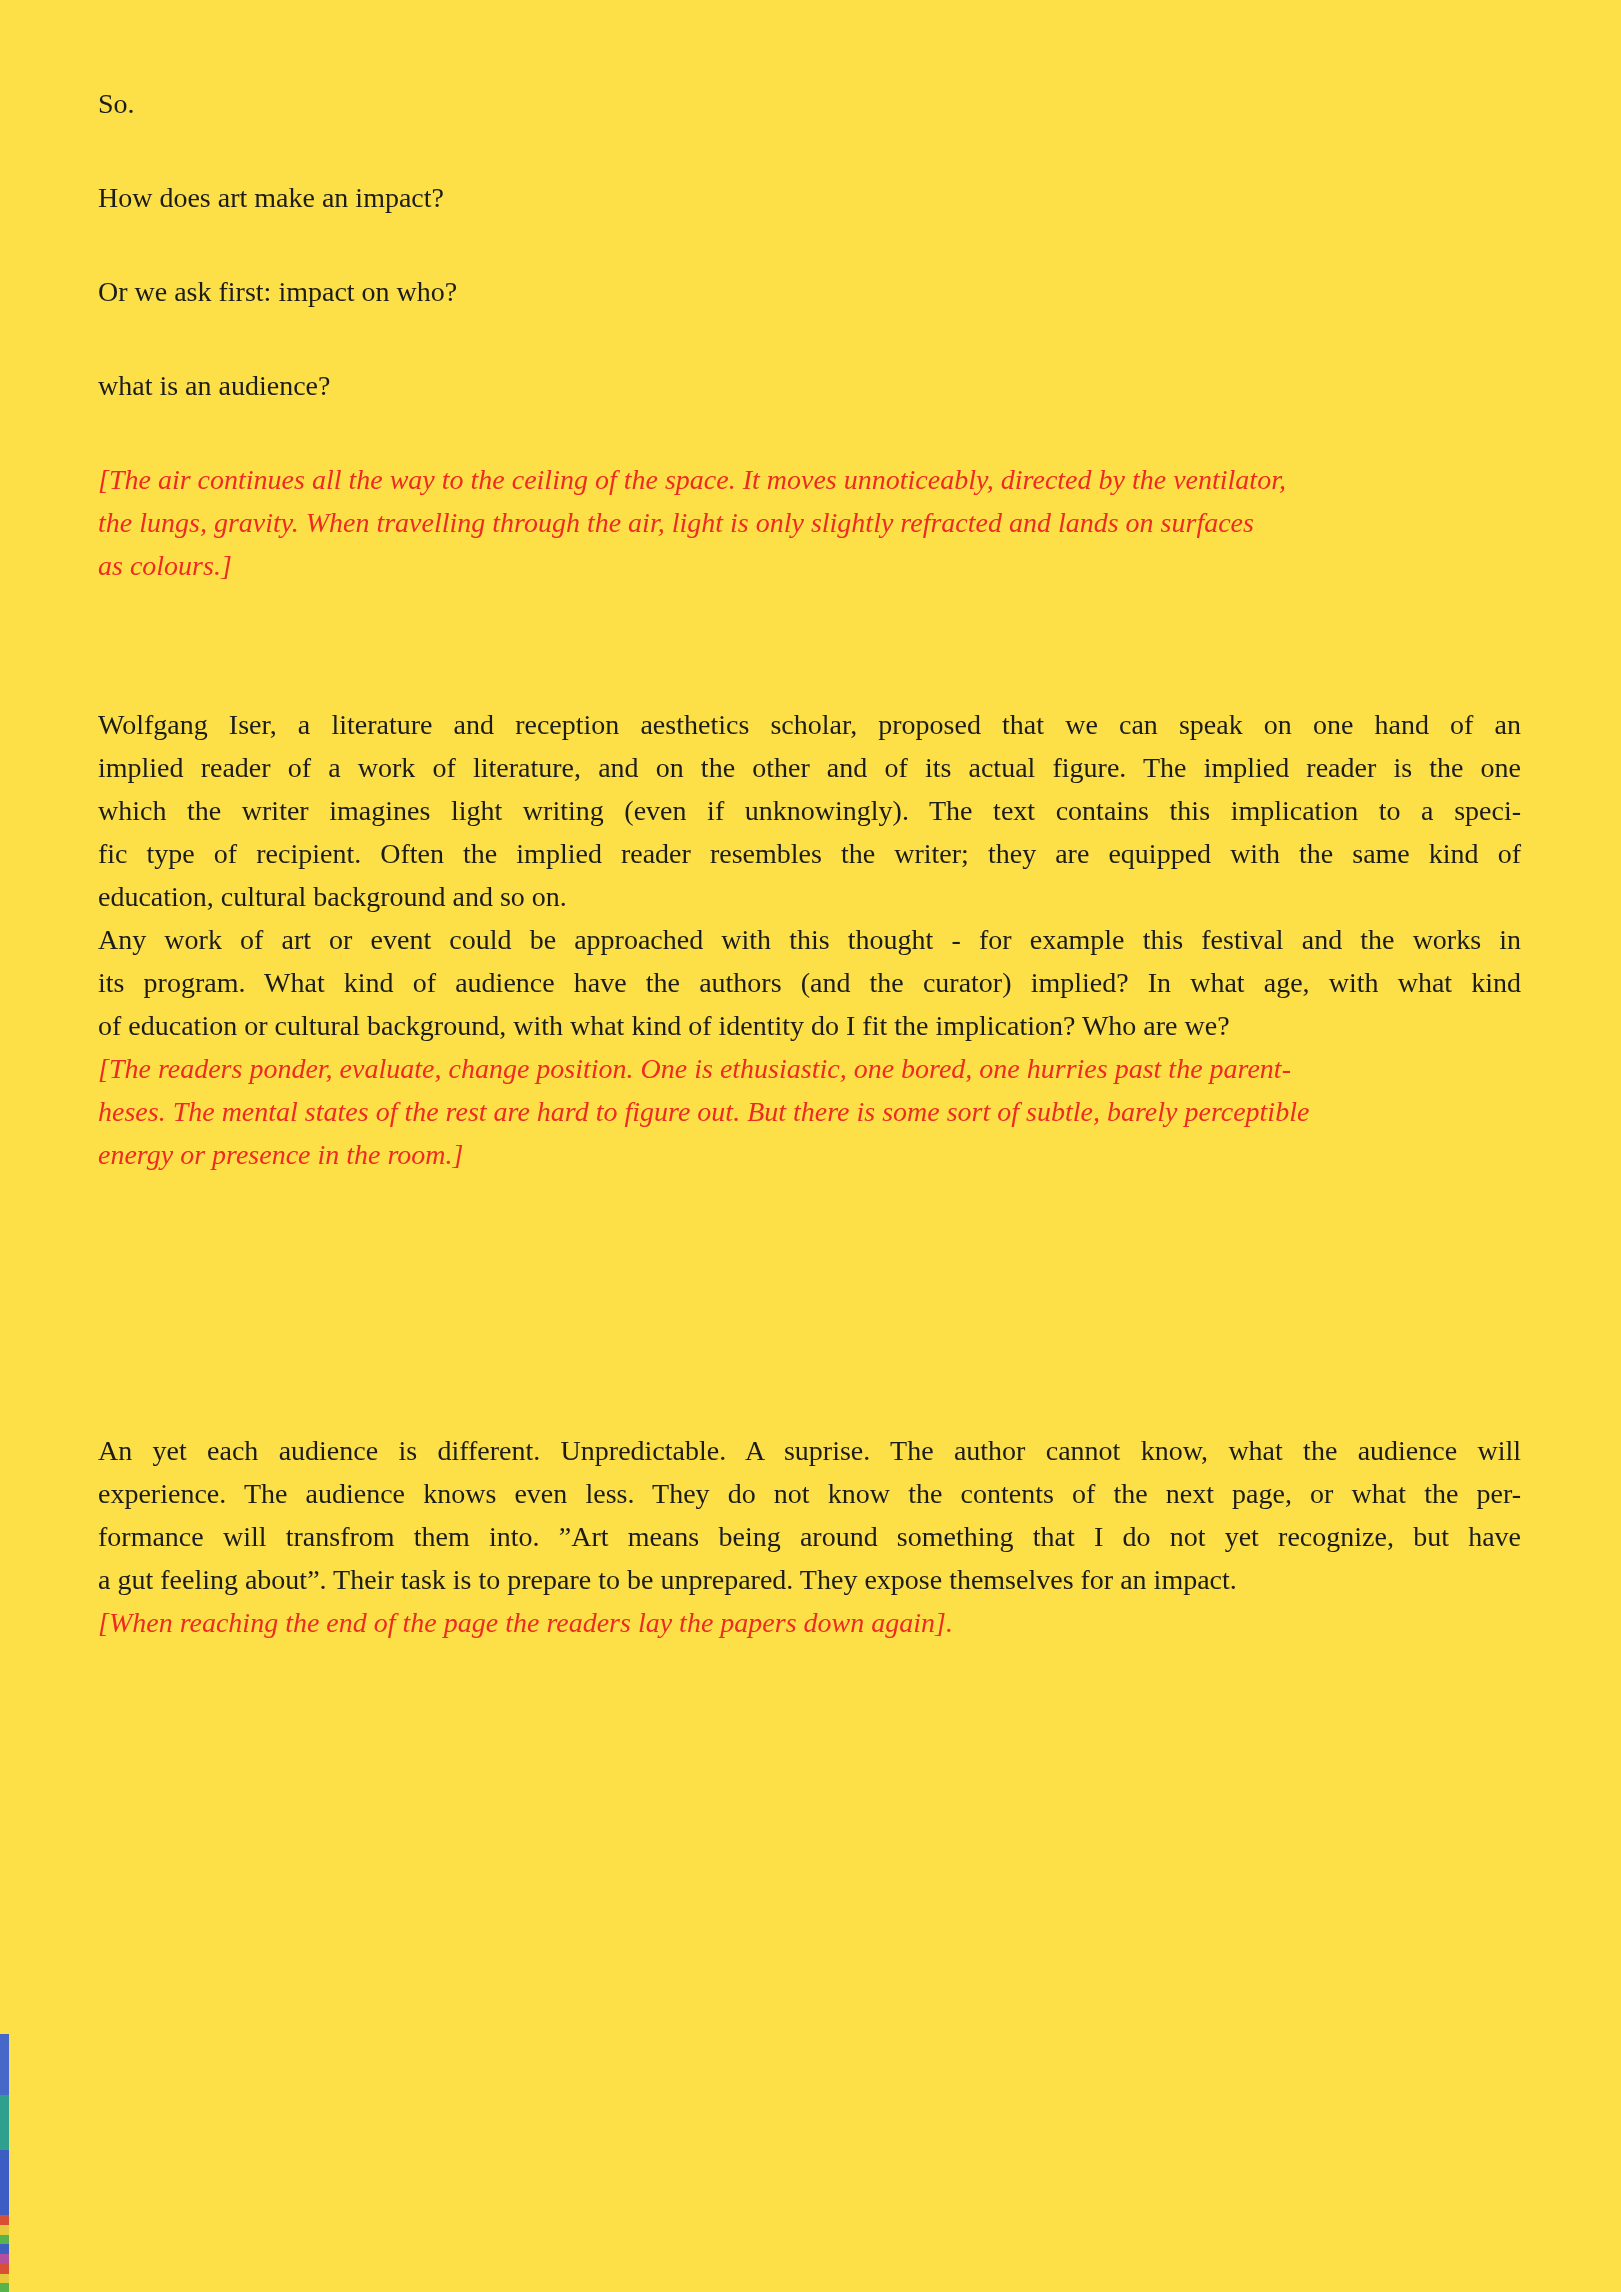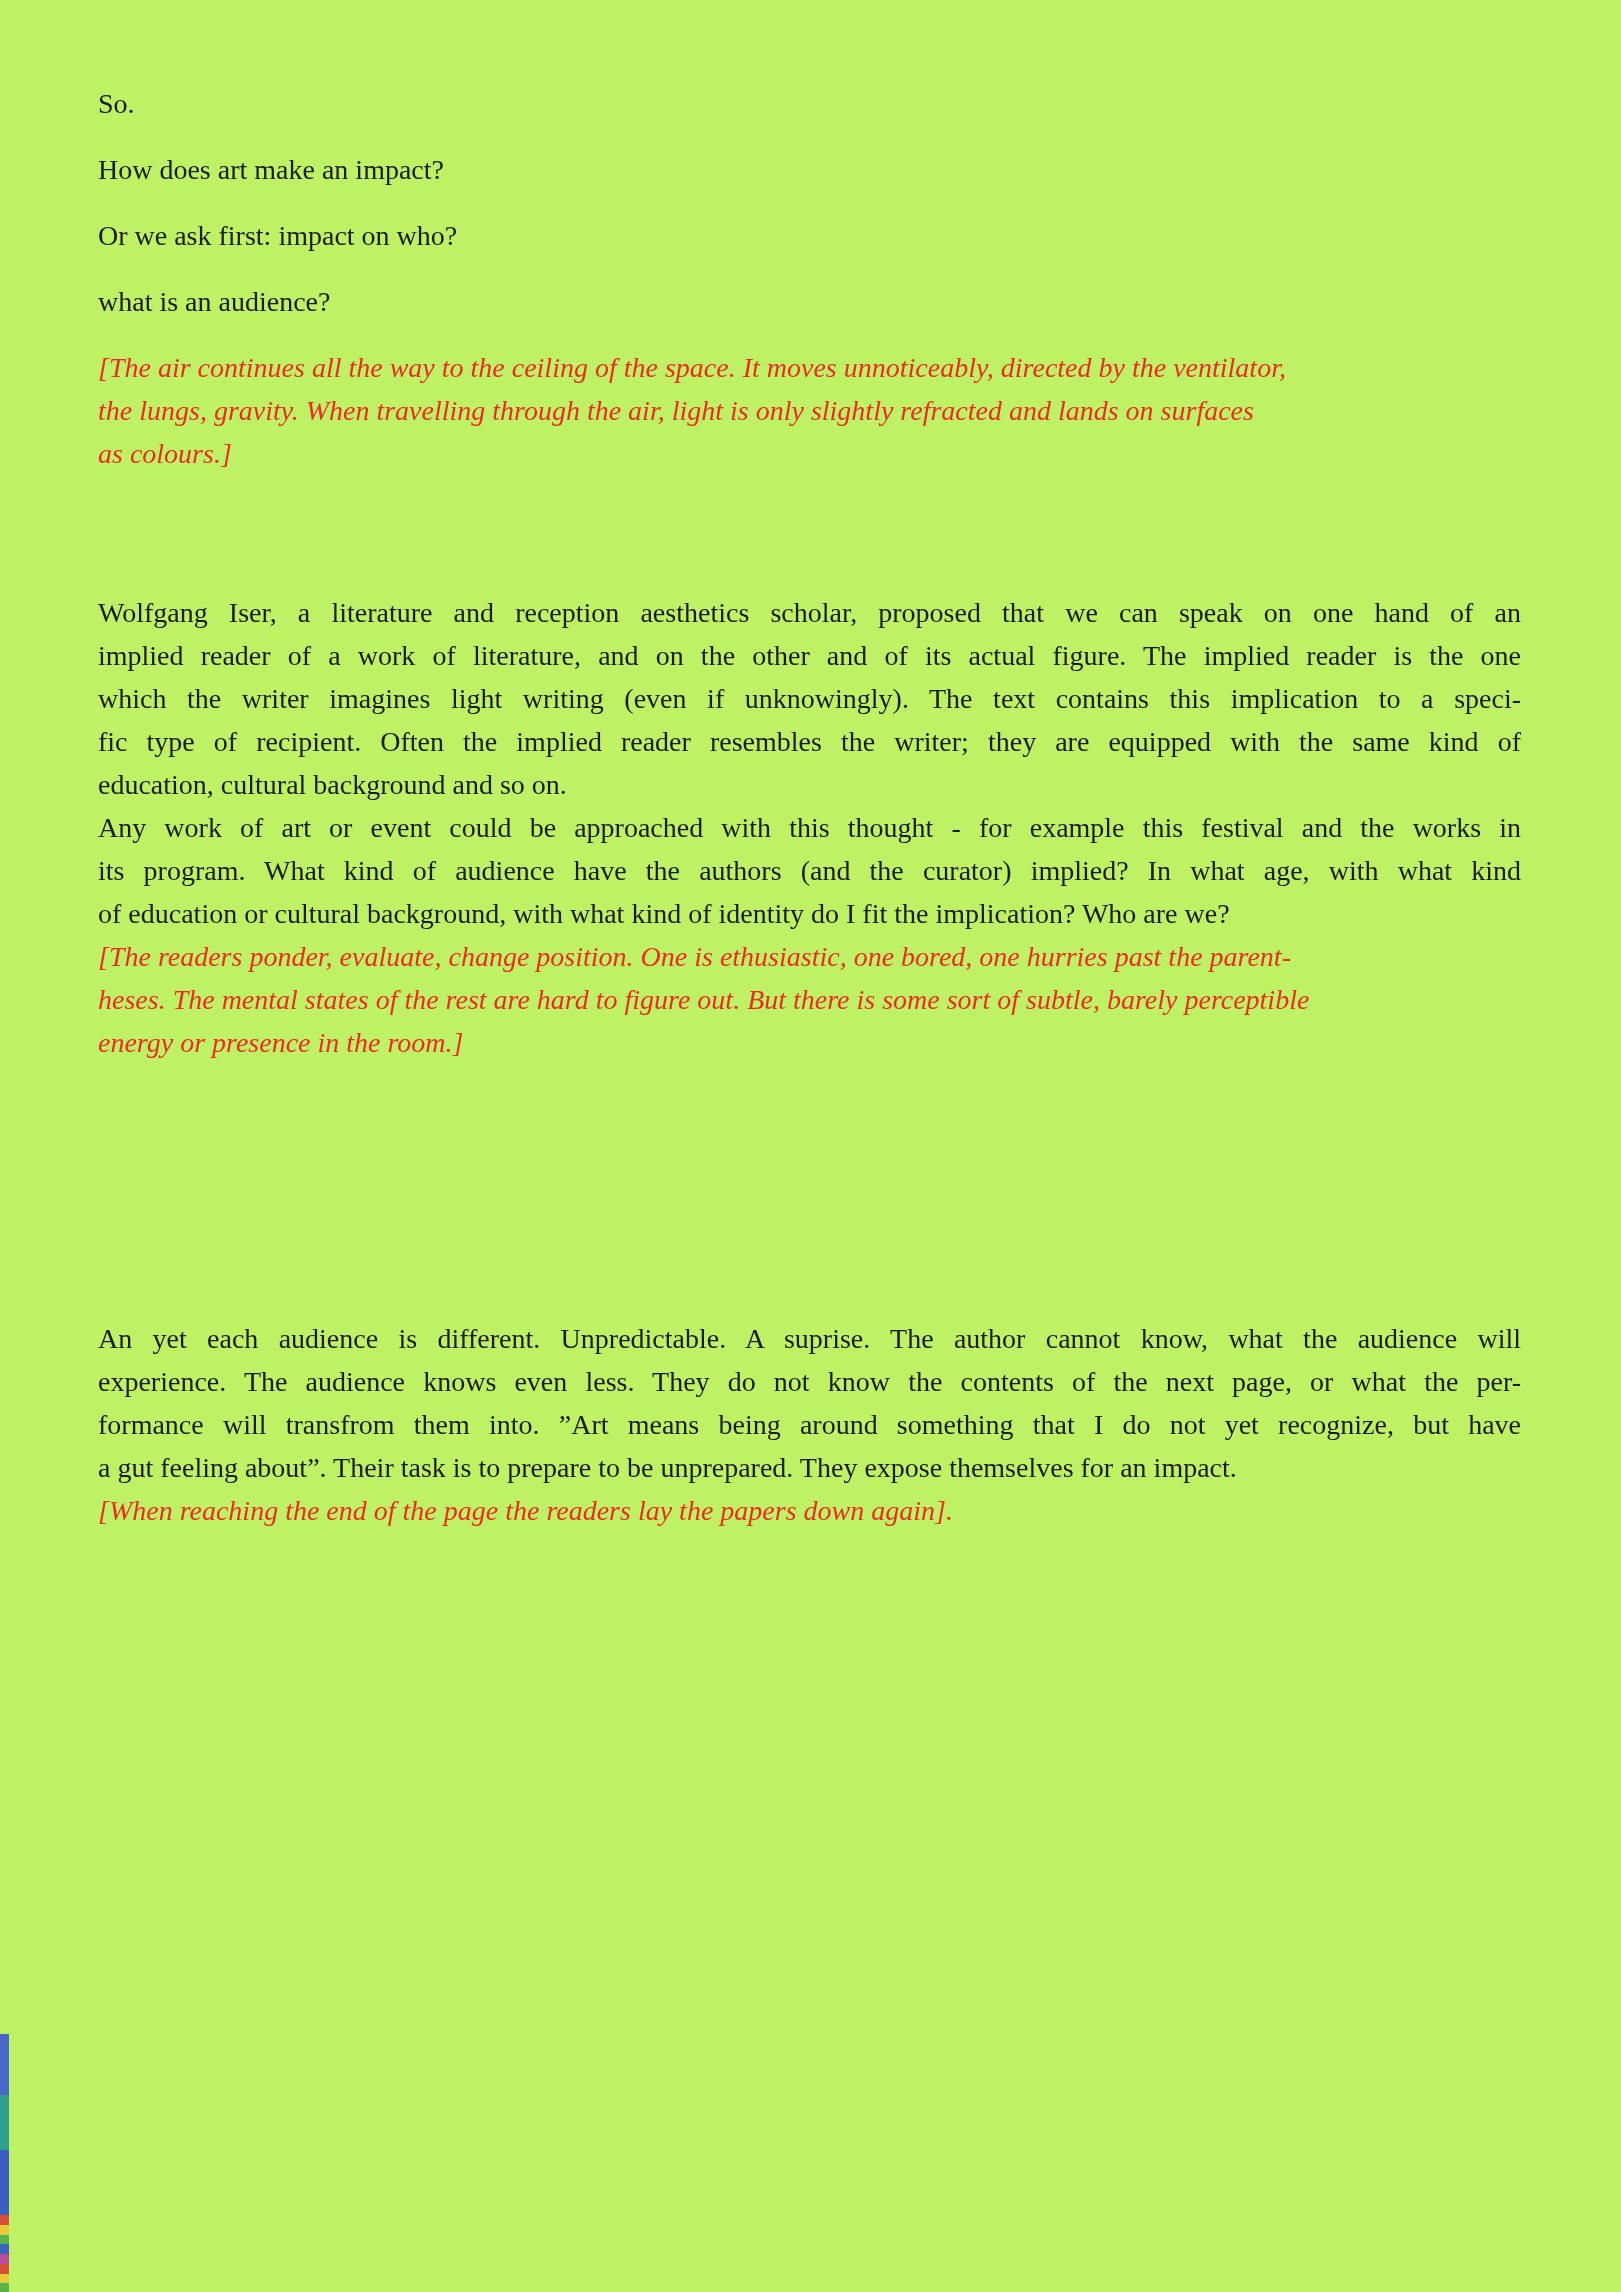--- a/index.html
+++ b/index.html
@@ -1,19 +1,19 @@
 <!DOCTYPE html>
 <html style="--red: #ee2b23;"><head>
 <meta charset="utf-8">
 <style>
   html,body{margin:0;padding:0;background:#ffffff;}
   .page{
     position:relative;
     width:1621px;height:2293px;
-    background:#bef264;
+    background:#fde047;
     font-family:"Liberation Serif", serif;
     color:#1c1c1c;
     overflow:hidden;
   }
   .content{
     position:absolute;
     left:98px;top:82px;
     width:1423px;
   }
   .para{
@@ -25,21 +25,21 @@
     font-style:italic;
     color:var(--red,#ee2b23);
   }
   .line{white-space:pre-wrap;}
   .line.just{
     text-align:justify;
     text-align-last:justify;
   }
   .ital{}
   
-  .gap-s{margin-top:23px;font-family:Liberation Serif, serif;}
+  .gap-s{margin-top:51px;font-family:Liberation Serif, serif;}
   .gap-m{}
   .gap-xl{margin-top:116px;}
   .gap-xxl{margin-top:253px;}
   .colorbar{
     position:absolute;
     left:0;bottom:0;
     width:8.8px;
   }
   .colorbar .seg{width:100%;}
 </style>

